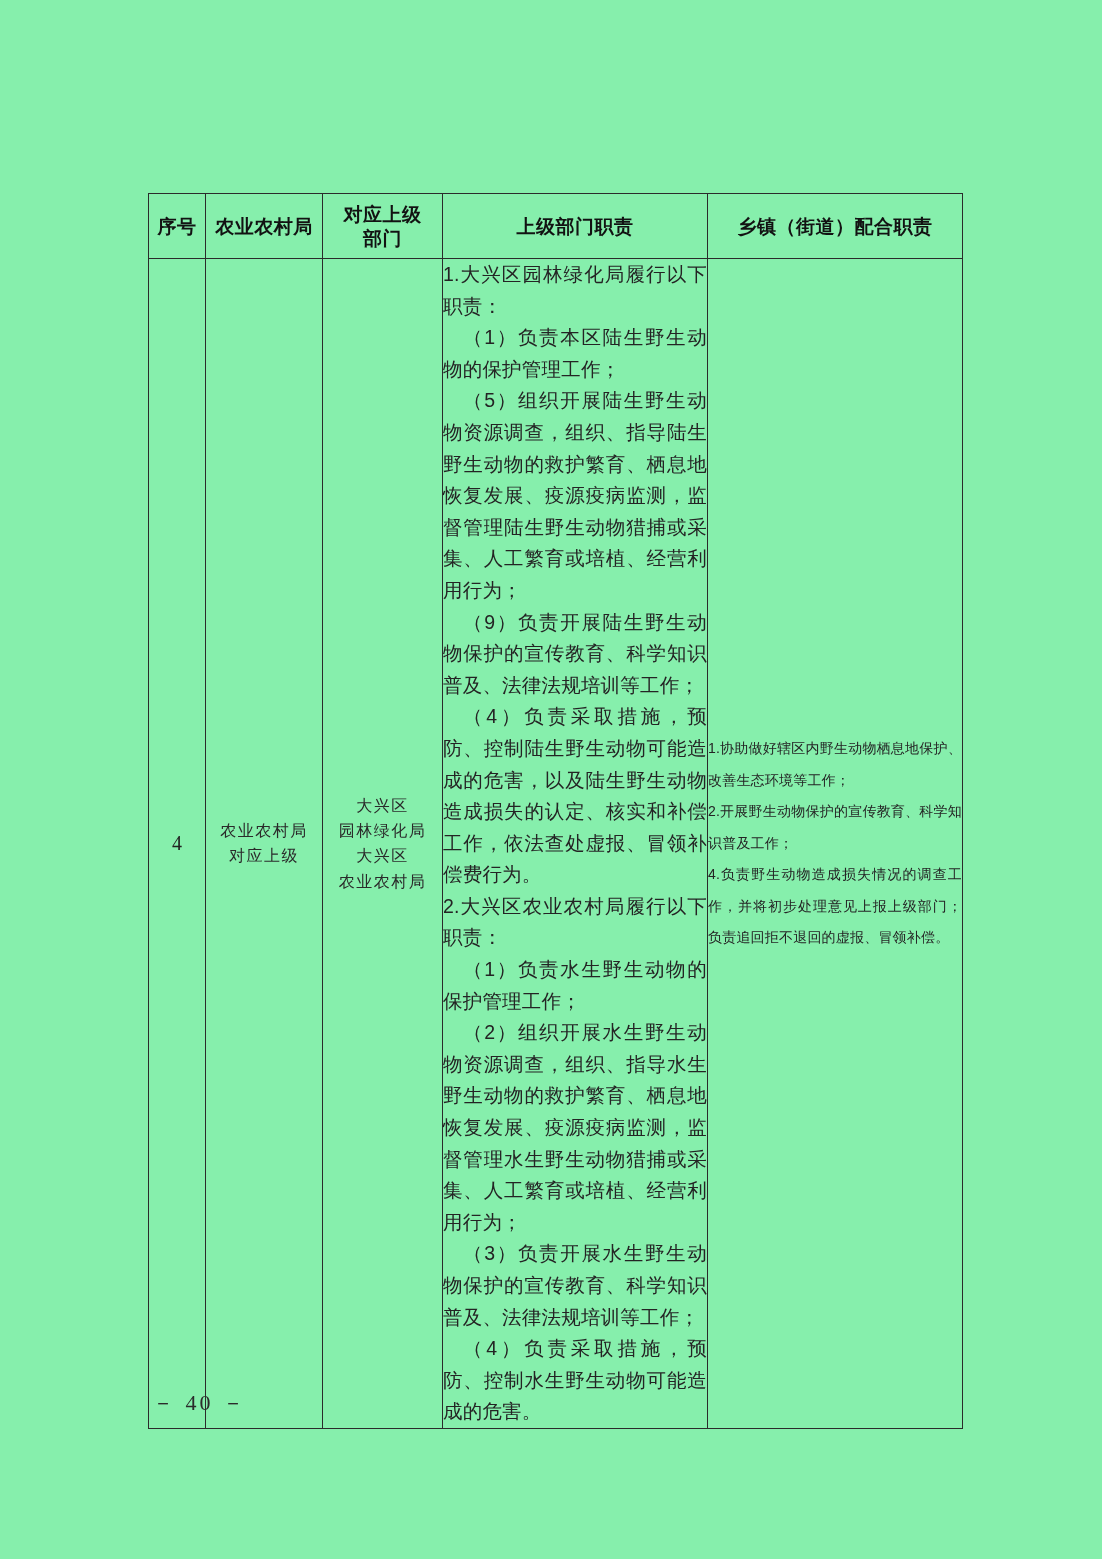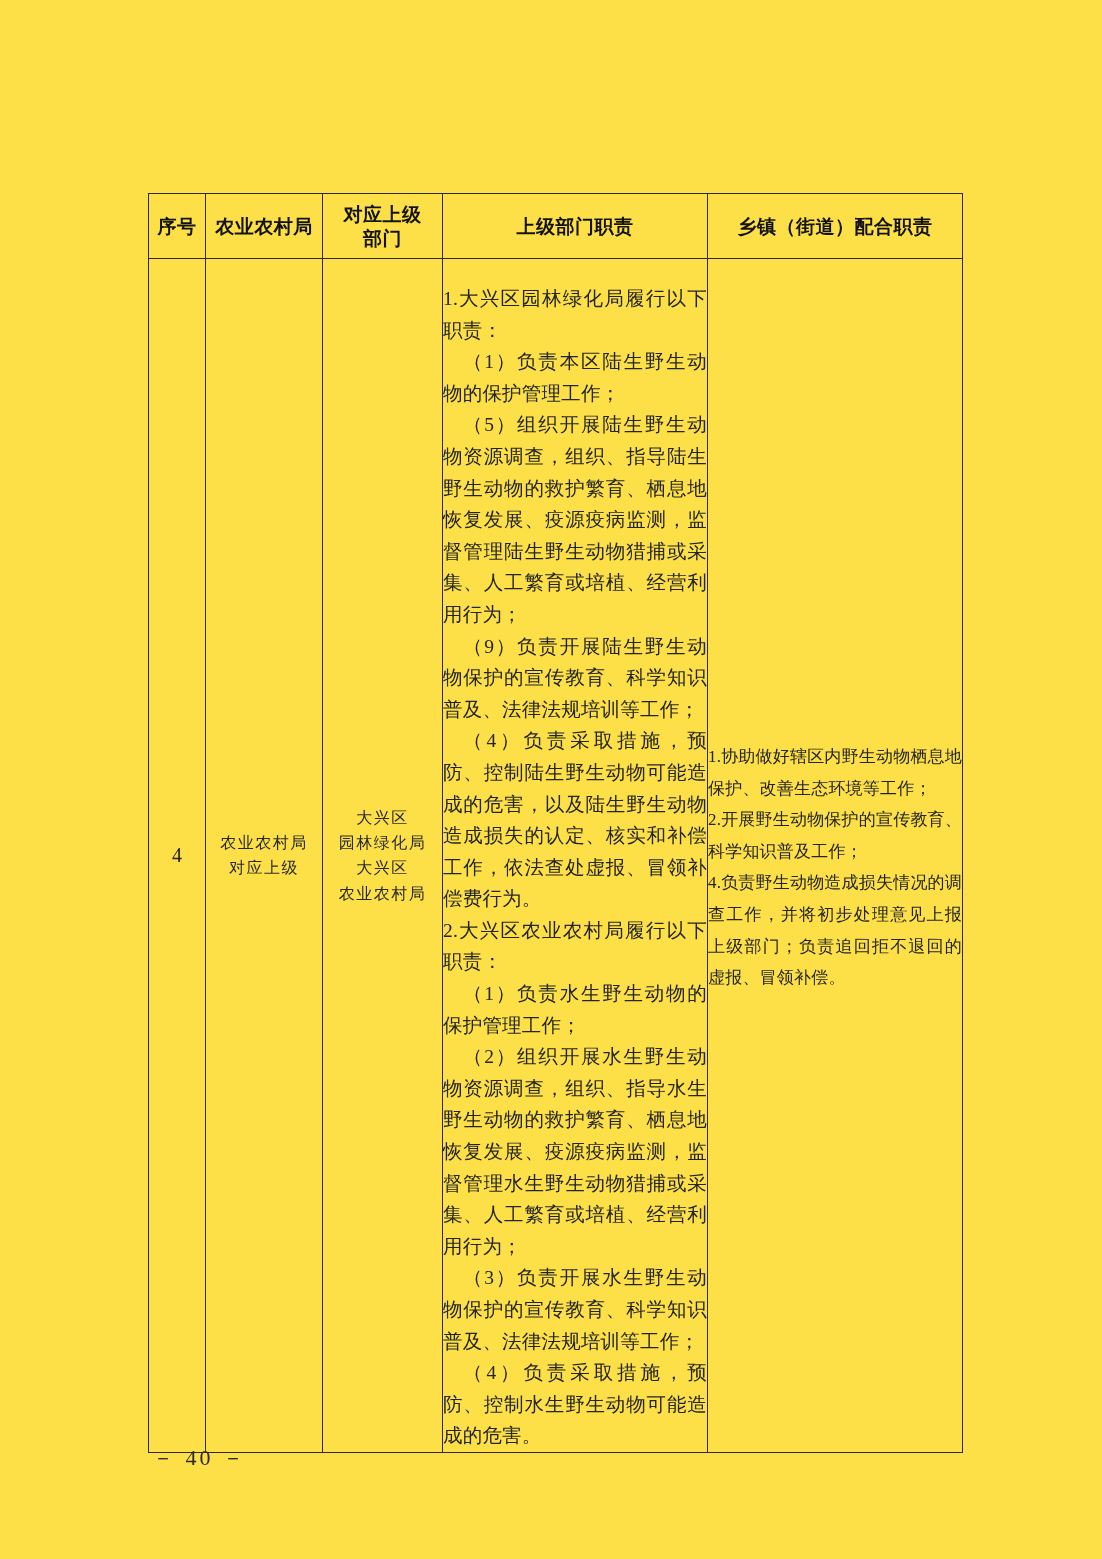--- a/index.html
+++ b/index.html
@@ -4,21 +4,21 @@
 <style>
   html, body {
     margin: 0;
     padding: 0;
     background: #ffffff;
   }
   .page {
     position: relative;
     width: 1102px;
     height: 1559px;
-    background: #fde047;
+    background: #86efac;
     overflow: hidden;
     font-family: "Liberation Serif", "DejaVu Serif", serif;
     color: #1a1a1a;
   }
 
   
   .doc-table {
     position: absolute;
     left: 148px;
     top: 193px;
@@ -72,47 +72,46 @@
     letter-spacing: 1.5px;
     color: #2a2a2a;
   }
   .cell-center-text .ln { display: block; white-space: nowrap; }
 
   .cell-body {
     vertical-align: middle;
     padding: 0 6px;
   }
   .para-block {
-    font-family: Liberation Serif, serif;
+    font-family: Liberation Sans, sans-serif;
     font-size: 19.5px;
     line-height: 31.6px;
     color: #242424;
     text-align: justify;
     text-justify: inter-character;
     letter-spacing: 0.2px;
-    margin-top: 24px;
   }
   .para-block p {
     margin: 0;
     text-align: justify;
     text-align-last: left;
   }
   .para-block p.indent {
     text-indent: 20px;
   }
   .town-block {
-    font-size: 17px;
+    font-size: 14px;
     line-height: 31.6px;
   }
 
   
   .page-number {
     position: absolute;
     left: 152px;
-    top: 1443px;
+    top: 1388px;
     font-family: "Liberation Serif", "DejaVu Serif", serif;
     font-size: 22px;
     letter-spacing: 3px;
     color: #2b2b2b;
   }
 </style>
 </head>
 <body>
 
 <div class="page">

